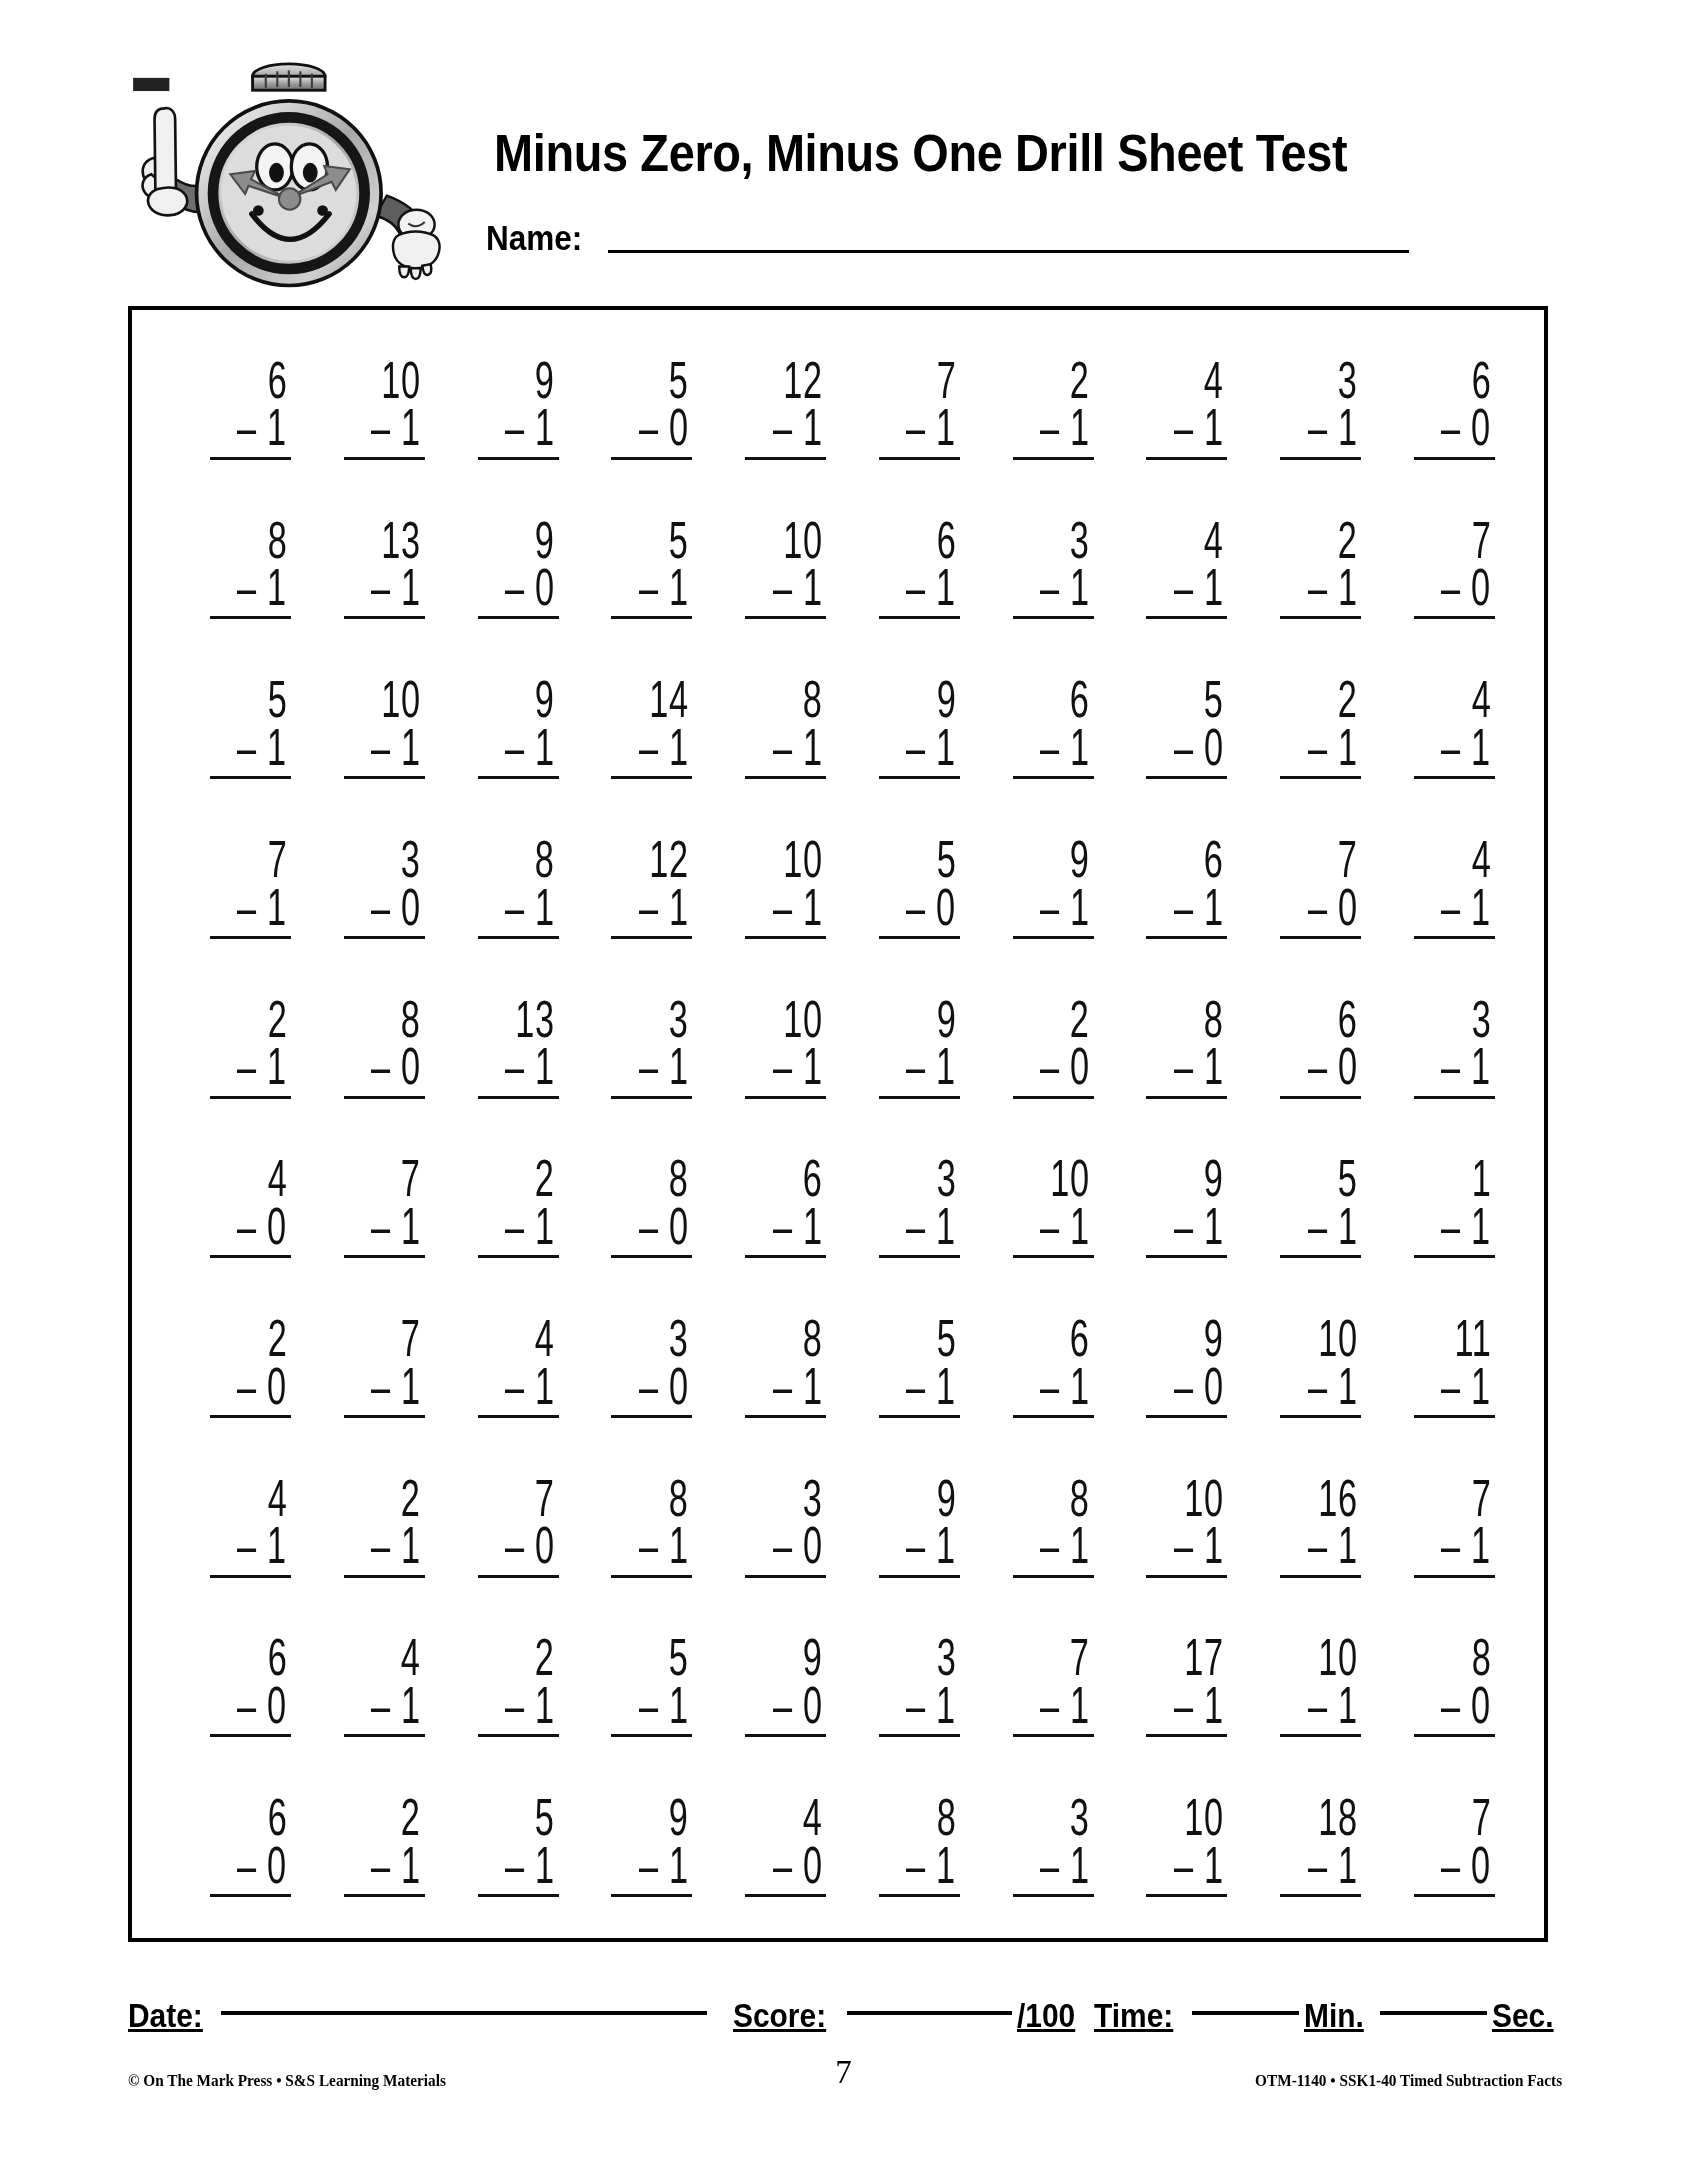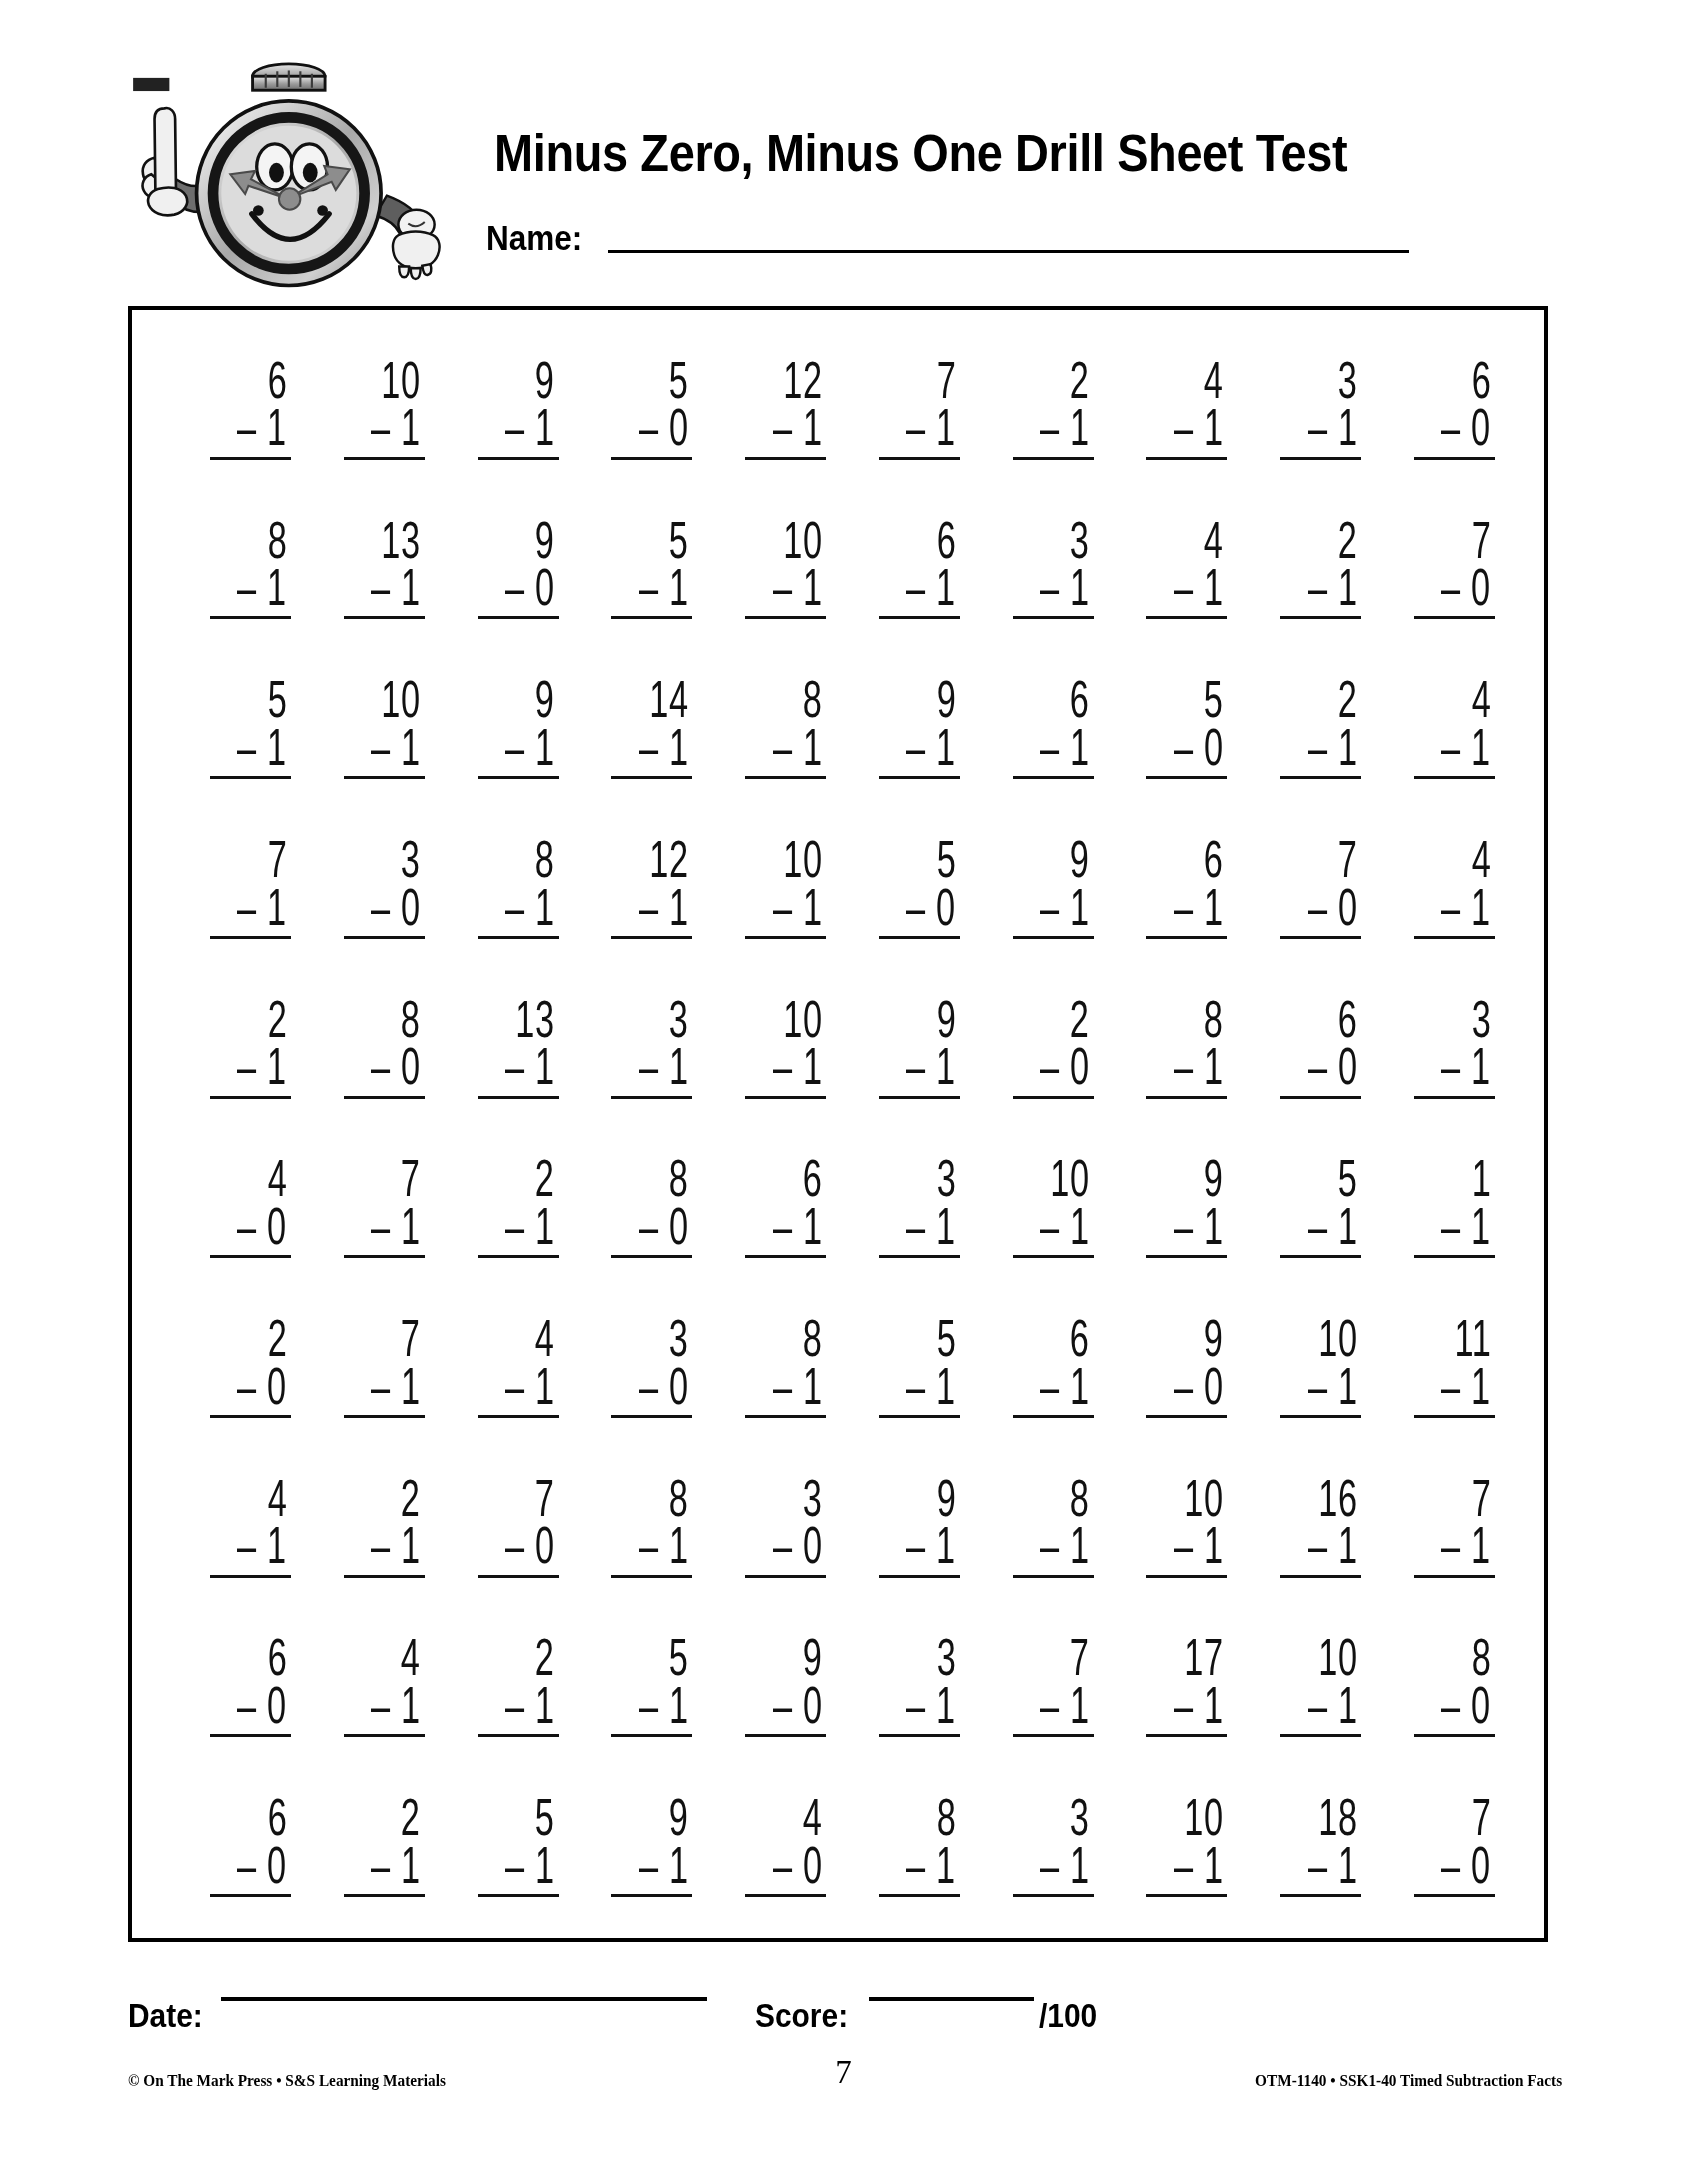--- a/index.html
+++ b/index.html
@@ -105,21 +105,21 @@
 
   
   .footerFields {
     position:absolute; left:128px; top:1977px;
     width:1434px; height:58px;
     display:flex; align-items:flex-end;
     font-family:"Liberation Sans", sans-serif;
     font-weight:bold; font-size:34px;
     white-space:nowrap;
   }
-  .ff { display:flex; align-items:flex-start; }
+  .ff { display:flex; align-items:center;text-decoration:underline; }
   .ff .lbl { transform:scaleX(0.88); transform-origin:left bottom; }
   .blank { border-bottom:4.1px solid #000; height:0.8px; margin:0 5px 5.8px 8.2px; }
   .b-date { width:486px; }
   .b-score { width:165px; }
   .b-min { width:107px; }
   .b-sec { width:107px; }
   .gapA { width:43px; }
   .gapB { width:21.4px; }
 
   .copyline {
@@ -1058,20 +1058,27 @@
       <span class="lbl">Date:</span>
       <span class="blank b-date"></span>
     </div>
     <div class="gapA"></div>
     <div class="ff">
       <span class="lbl">Score:</span>
       <span class="blank b-score"></span>
       <span class="lbl">/100</span>
     </div>
     <div class="gapB"></div>
+    <div class="ff">
+      <span class="lbl">Time:</span>
+      <span class="blank b-min"></span>
+      <span class="lbl">Min.</span>
+      <span class="blank b-sec"></span>
+      <span class="lbl">Sec.</span>
+    </div>
   </div>
 
   <div class="copyline">
     <span class="left">© On The Mark Press • S&amp;S Learning Materials</span>
     <span class="right">OTM-1140 • SSK1-40 Timed Subtraction Facts</span>
   </div>
   <div class="pagenum">7</div>
 
 </div>
 

